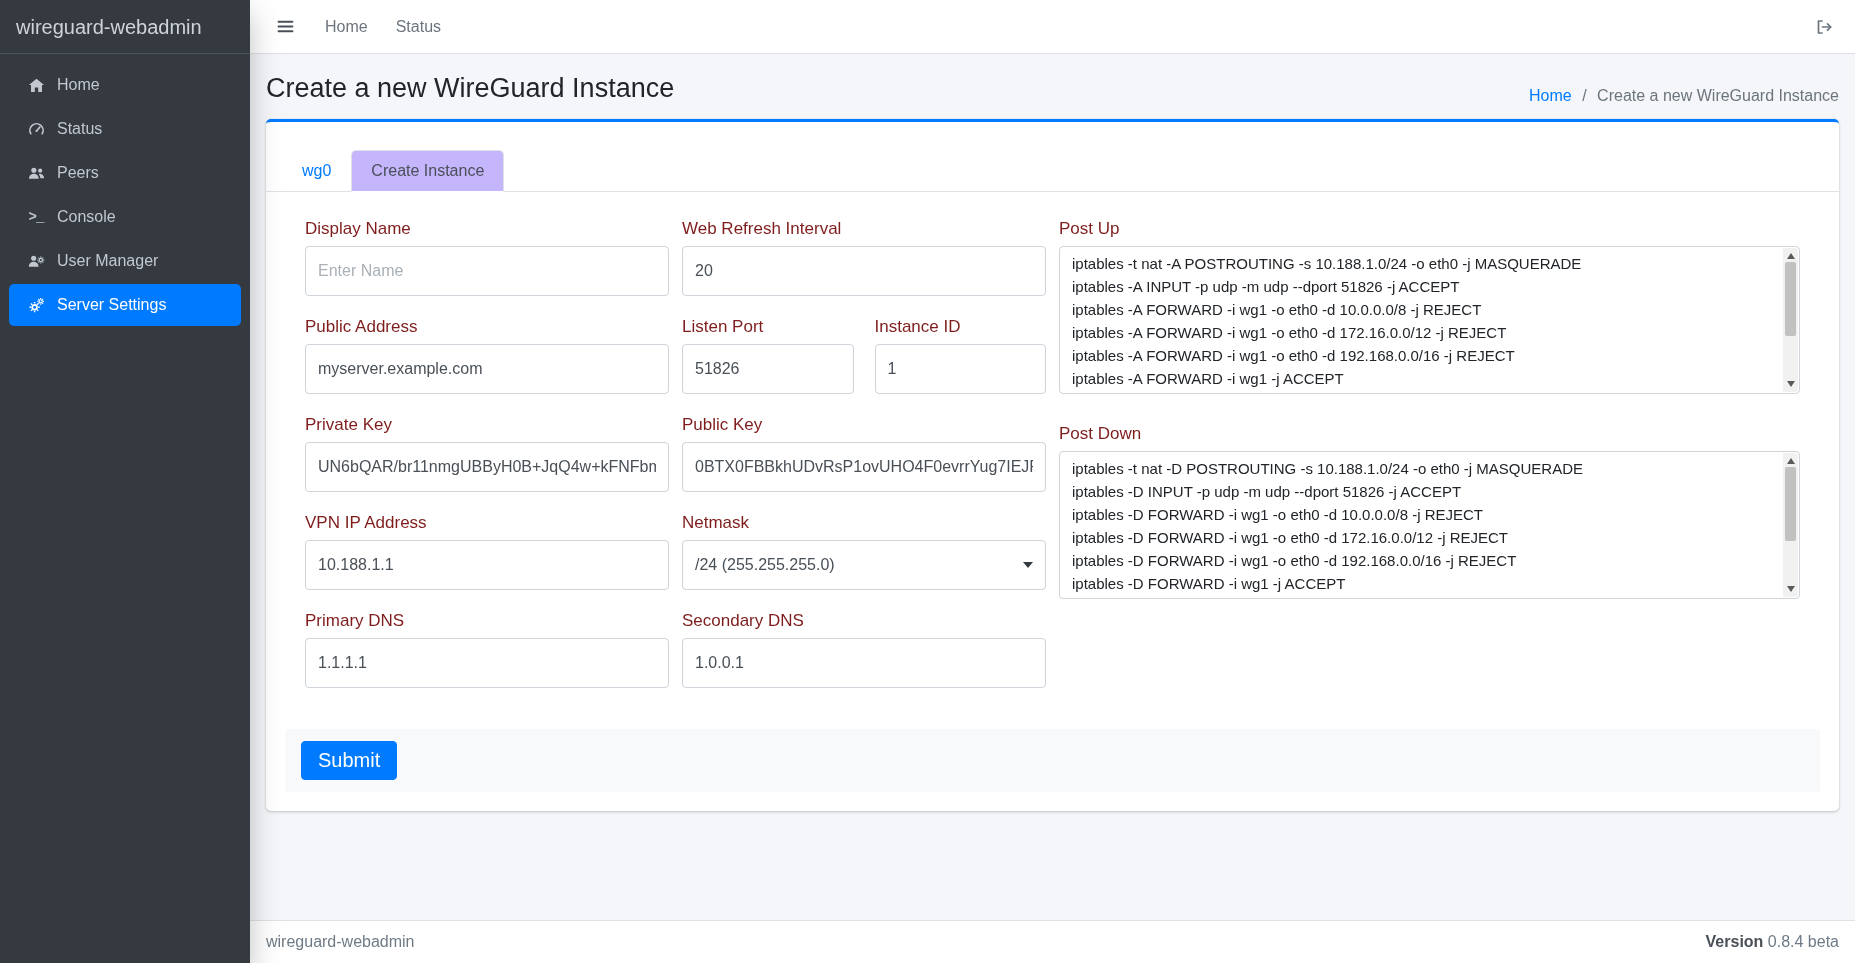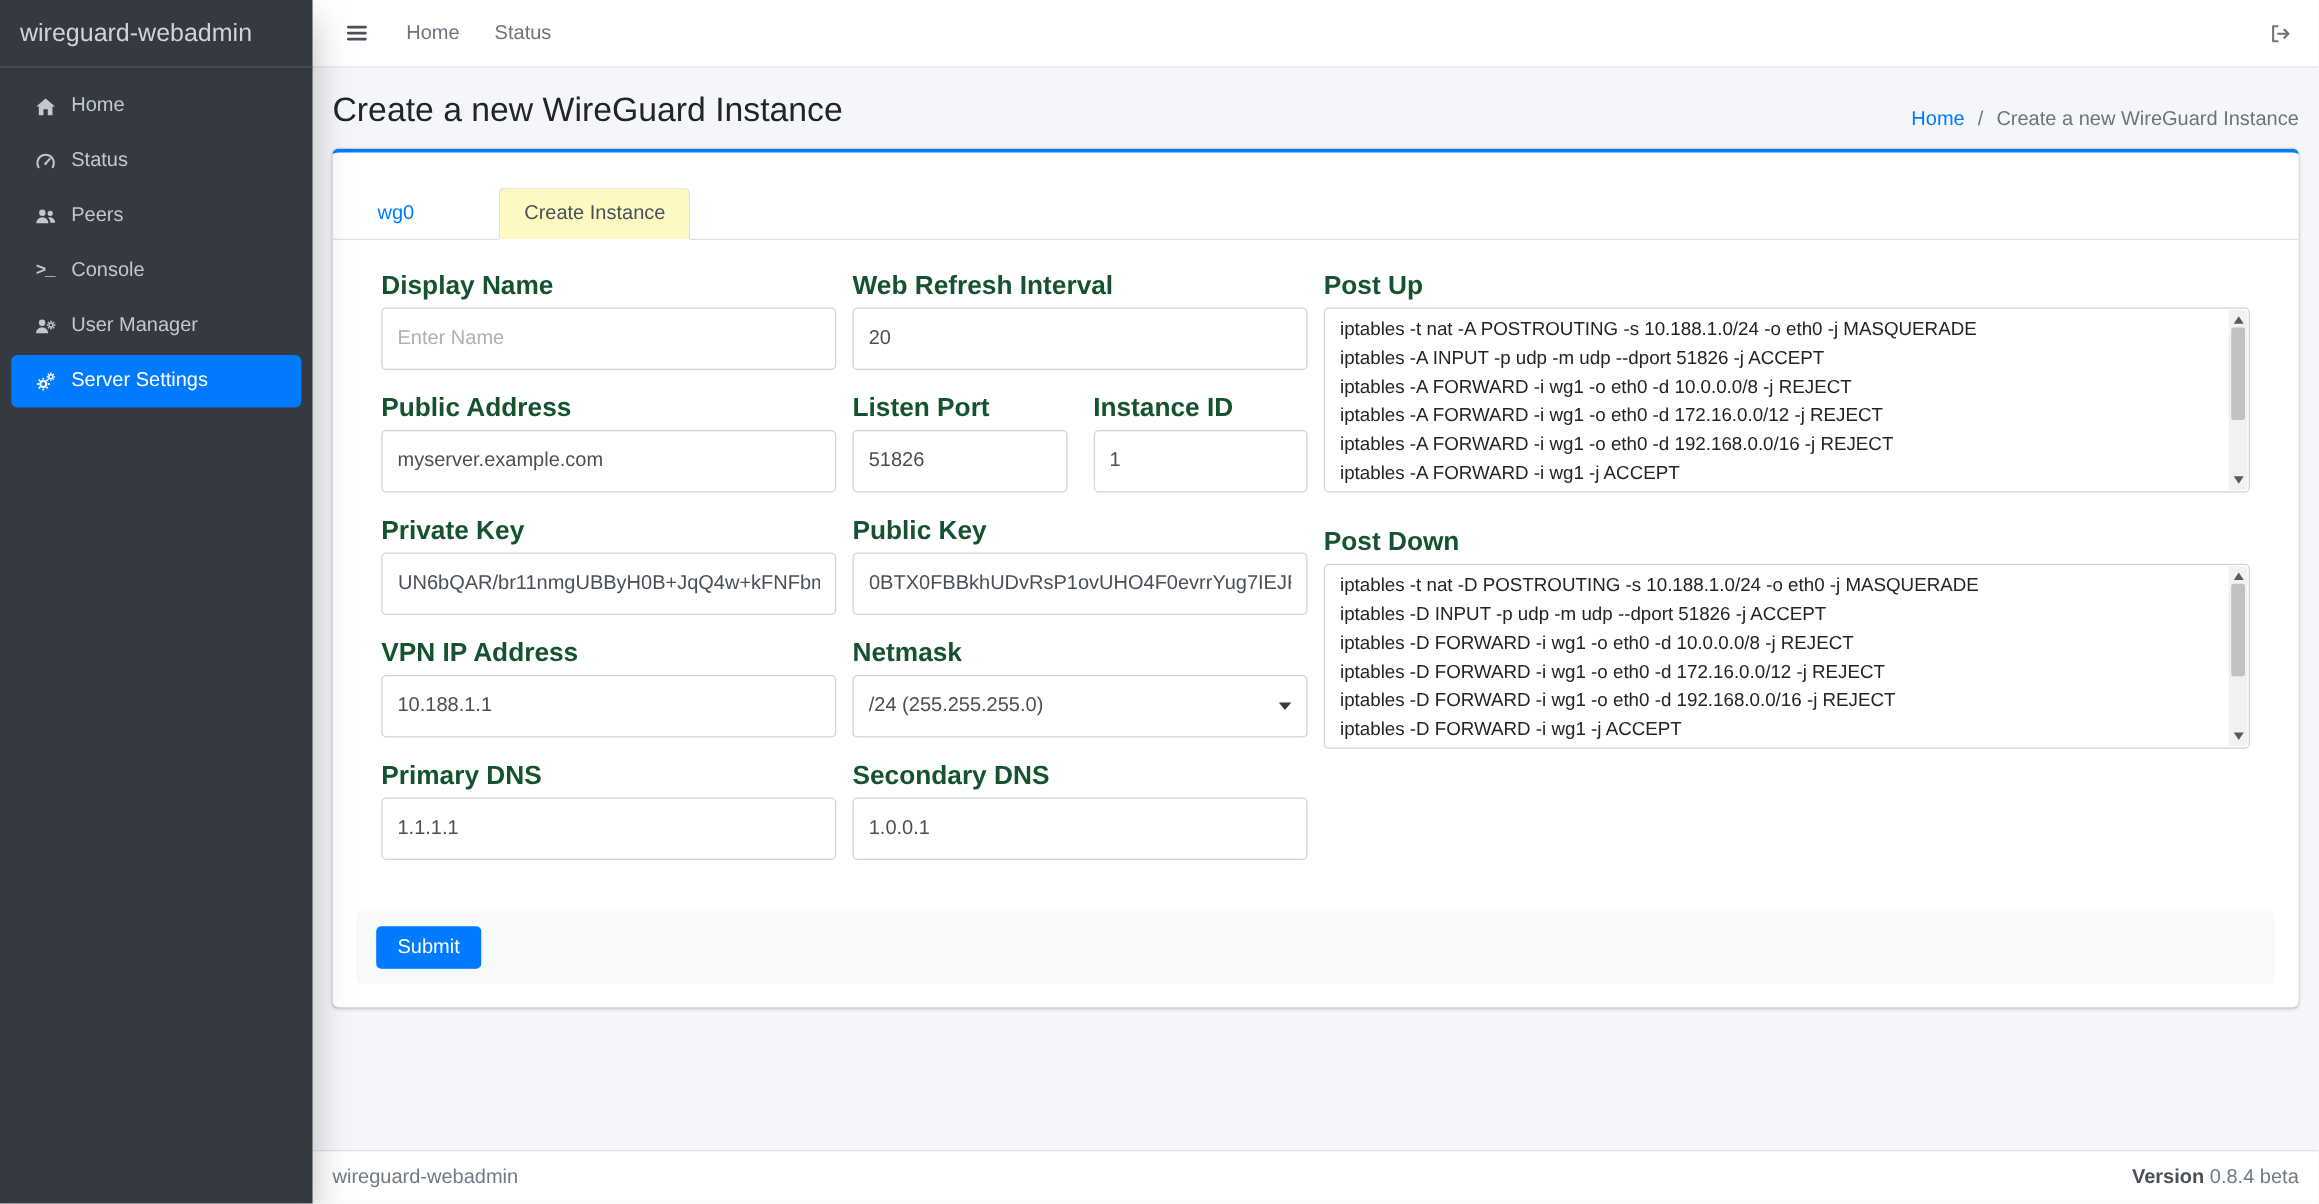--- a/index.html
+++ b/index.html
@@ -38,26 +38,26 @@
   .breadcrumb a { color:#007bff; text-decoration:none; cursor:pointer; }
   .breadcrumb .sep { margin:0 6px; }
 
   
   .card { margin:0 16px; background:#fff; border-top:3px solid #007bff; border-radius:5px;
           box-shadow:0 0 1px rgba(0,0,0,.125),0 1px 3px rgba(0,0,0,.2); }
   .card-tabs { display:flex; align-items:flex-end; padding:28px 16px 0; border-bottom:1px solid #dee2e6; }
   .tab { padding:10px 19px; font-size:16px; line-height:20px; border:1px solid transparent;
          border-radius:5px 5px 0 0; margin-bottom:-1px; cursor:pointer; }
   .tab.link { color:#007bff; }
-  .tab.active { background:#fef9c3; border-color:#dee2e6 #dee2e6 #fff; color:#495057;margin-left:48px; }
+  .tab.active { background:#c4b5fd; border-color:#dee2e6 #dee2e6 #fff; color:#495057; }
 
   .card-body { padding:27px 19px 19px; }
   .form-grid { display:grid; grid-template-columns:364px 364px minmax(0,1fr); column-gap:13px; padding:0 20px; align-items:start; }
   .form-group { margin-bottom:21px; }
-  .form-group label { display:block; font-weight:700; font-size:21px; line-height:19px; margin-bottom:8px; color:#14532d; }
+  .form-group label { display:block; font-weight:400; font-size:17px; line-height:19px; margin-bottom:8px; color:#7f1d1d; }
   .form-control { width:100%; height:50px; padding:6px 12px; font-size:16px; color:#495057;
                   background:#fff; border:1px solid #ced4da; border-radius:4px; font-family:inherit; }
   .form-control::placeholder { color:#a9b0b7; opacity:1; }
   .row-2 { display:grid; grid-template-columns:1fr 1fr; column-gap:13px;gap:21px; }
   .row-2 .form-group { margin-bottom:21px; }
 
   .select { position:relative; display:flex; align-items:center; cursor:pointer; }
   .select .select-value { flex:1; overflow:hidden; white-space:nowrap; }
   .chevron { width:0; height:0; border-left:5px solid transparent; border-right:5px solid transparent;
              border-top:6px solid #343a40; margin-left:8px; flex:none; }
@@ -72,21 +72,21 @@
   .ta-arrow.up { border-left:4px solid transparent; border-right:4px solid transparent;
                  border-bottom:6px solid #5a5a5a; margin:5px 0 3px; }
   .ta-arrow.down { border-left:4px solid transparent; border-right:4px solid transparent;
                    border-top:6px solid #5a5a5a; margin:3px 0 5px; }
   .ta-thumb { width:11px; height:74px; background:#c1c1c1; border-radius:2px; }
   .ta-scroll .spacer { margin-top:auto; }
   .ta-group { margin-bottom:30px; }
 
   .submit-strip { margin-top:20px; background:#f8f9fa; border-radius:4px; padding:12px 16px; }
   .btn-primary { background:#007bff; color:#fff; border:1px solid #007bff; border-radius:4px;
-                 font-size:16px; font-family:inherit; padding:7px 16px; cursor:pointer; }
+                 font-size:20px; font-family:inherit; padding:7px 16px; cursor:pointer; }
 
   
   .main-footer { flex:none; height:43px; background:#fff; border-top:1px solid #dee2e6;
                  display:flex; align-items:center; justify-content:space-between; padding:0 16px;
                  color:#6e7b87; font-size:16px; }
   .main-footer strong { color:#495057; }
   svg { display:block; }
 </style>
 </head>
 <body>

